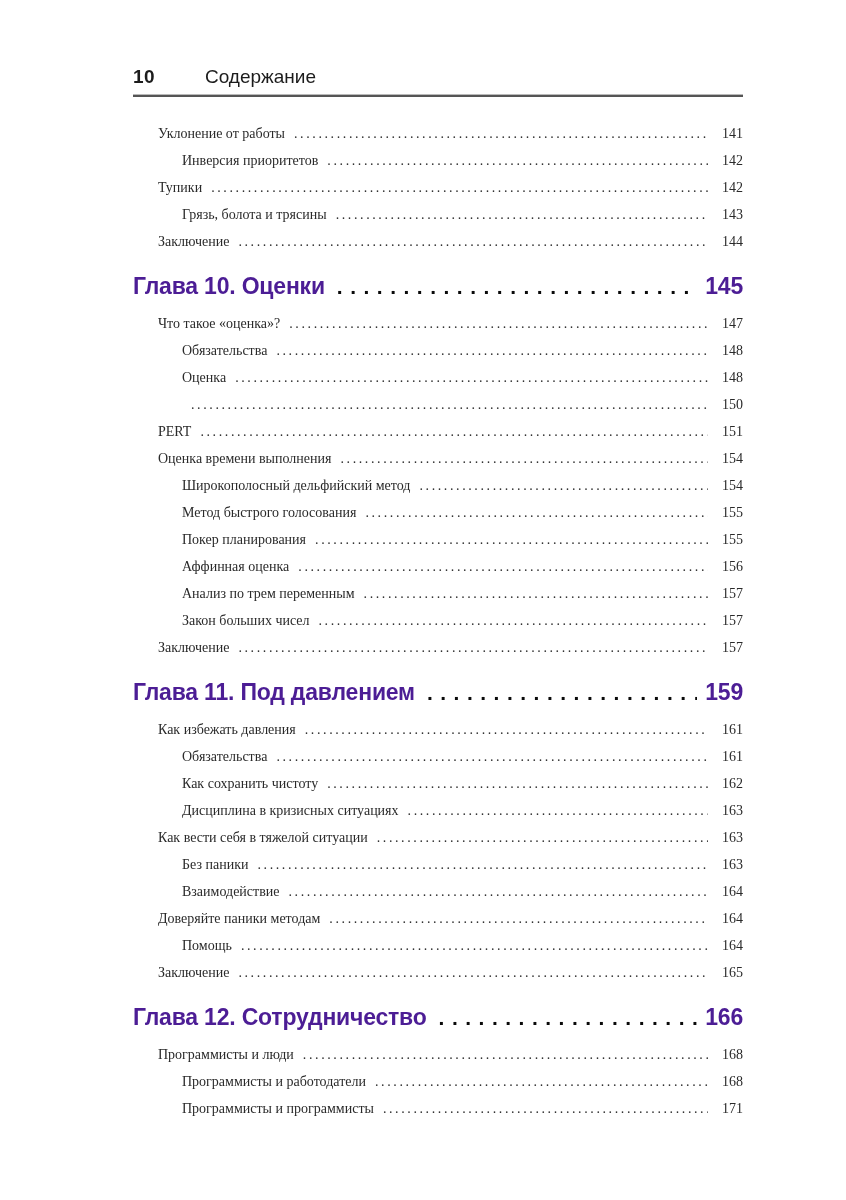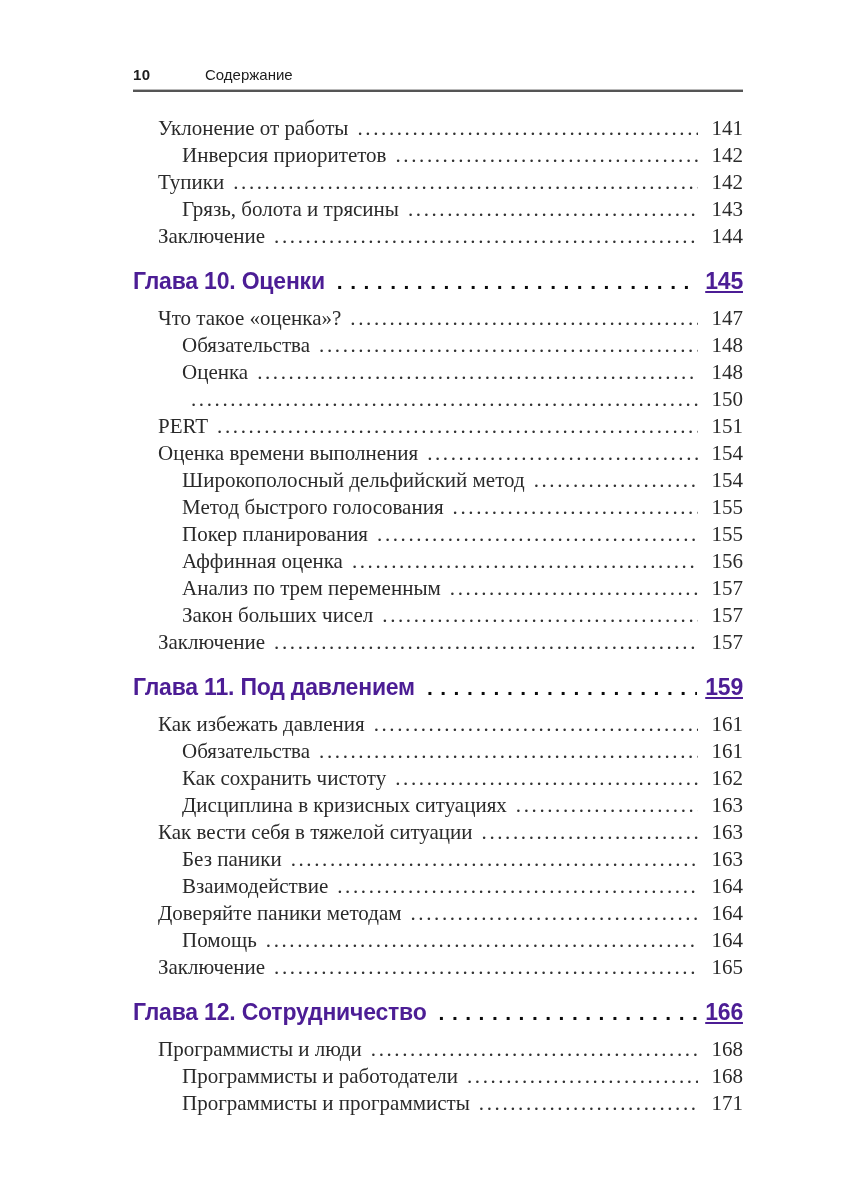--- a/index.html
+++ b/index.html
@@ -17,42 +17,42 @@
     padding: 66px 103px 0 133px;
     font-family: "Liberation Serif", serif;
     color: #2a2a2a;
     overflow: hidden;
   }
   
   .running-head {
     display: flex;
     align-items: baseline;
     font-family: "Liberation Sans", sans-serif;
-    font-size: 15px;
+    font-size: 19px;
     color: #1c1c1c;
   }
   .running-head .pagenum {
     font-weight: 700;
     width: 72px;
     letter-spacing: 0.5px;
   }
   .head-rule {
     height: 2px;
     background: #555555;
     margin-top: 7px;
     box-shadow: 0 -1px 0 #b9b9b9;
   }
   
   .toc {
     margin-top: 23px;
   }
   .row {
     display: flex;
     align-items: baseline;
-    font-size: 21px;
+    font-size: 14px;
     line-height: 27px;
     white-space: nowrap;
   }
   .row .label { flex: 0 0 auto; }
   .row.lvl1 { padding-left: 25px; }
   .row.lvl2 { padding-left: 49px; }
   .dots {
     flex: 1 1 auto;
     overflow: hidden;
     white-space: nowrap;
@@ -76,21 +76,21 @@
     margin: 17px 0 9px 0;
     color: #4c1d95;
     letter-spacing: -0.2px;
   }
   .row.chapter .dots { margin: 0 8px 0 12px; color: #0a0a0a; }
   .row.chapter .dots::after {
     content: "....................................................";
     font-size: 21px;
     letter-spacing: 7.5px;
   }
-  .row.chapter .pg { margin-left: 0; text-decoration: underline; }
+  .row.chapter .pg { margin-left: 0; }
 </style>
 </head>
 <body>
 
 <div class="page">
   <header class="running-head">
     <span class="pagenum">10</span>
     <span class="head-title">Содержание</span>
   </header>
   <div class="head-rule"></div>

